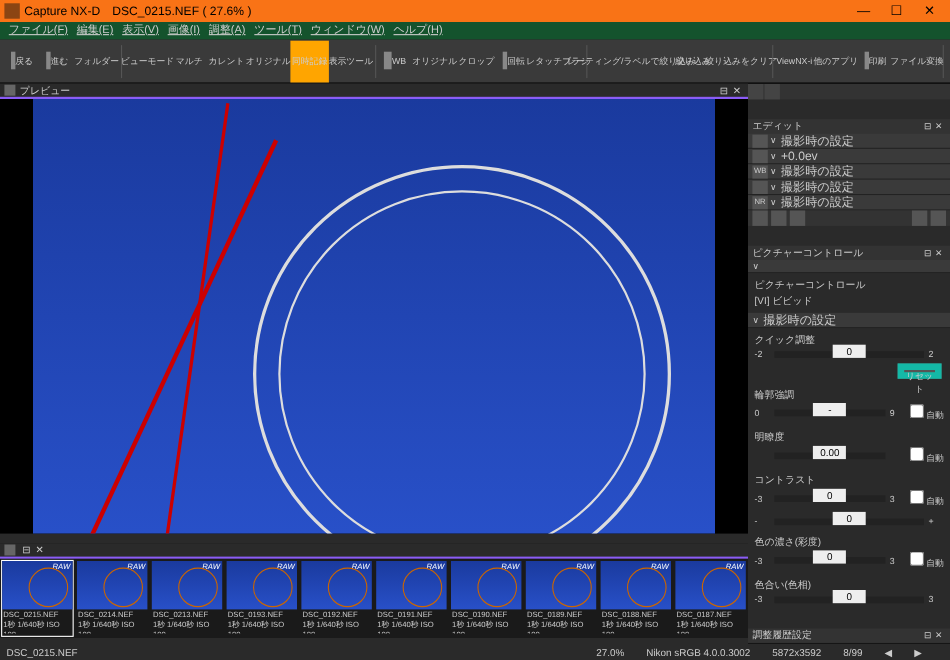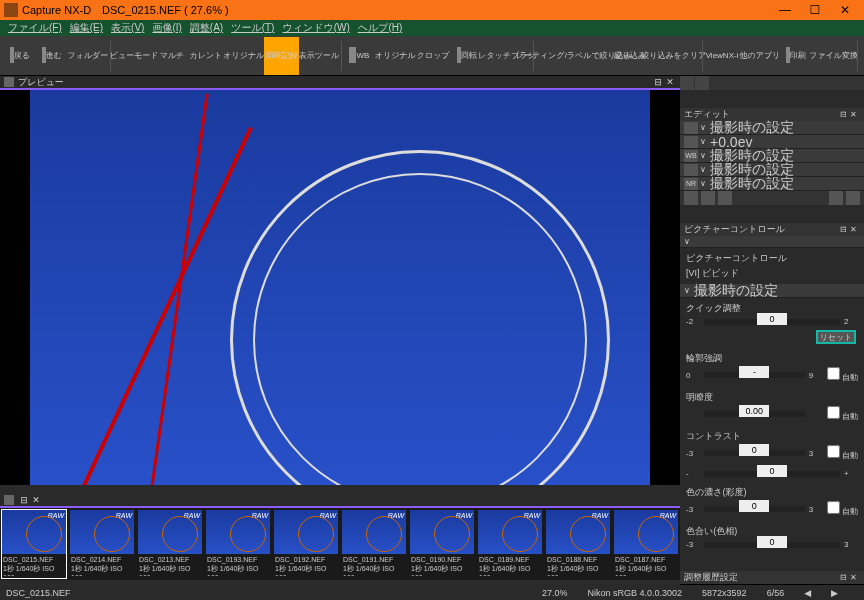--- a/index.html
+++ b/index.html
@@ -39,32 +39,32 @@
 .thumb-label { font-size: 7px; line-height: 9px; padding: 1px; height: 22px; overflow: hidden; }
 .right { width: 194px; background: #2a2a2a; display: flex; flex-direction: column; overflow-y: auto; }
 .r-tabs { height: 14px; background: #333; display: flex; }
 .r-tabs span { width: 14px; height: 14px; background: #444; margin-right: 1px; cursor: pointer; }
 .r-head { background: #333; height: 14px; display: flex; align-items: center; padding: 0 4px; font-size: 9px; margin-top: 18px; }
 .r-head .rh-label { flex: 1; }
 .r-head .rh-btn { width: 10px; cursor: pointer; font-size: 8px; }
 .r-row { display: flex; align-items: center; padding: 1px 4px; height: 14px; background: #3a3a3a; border-bottom: 1px solid #222; }
 .r-row .badge { width: 14px; height: 12px; background: #555; font-size: 7px; text-align: center; line-height: 12px; margin-right: 2px; }
 .r-row .chev { width: 10px; font-size: 8px; }
-.r-row .r-label { flex: 1; font-size: 14px; }
+.r-row .r-label { flex: 1; font-size: 11px; }
 .r-actions { height: 16px; background: #333; display: flex; align-items: center; padding: 0 4px; gap: 3px; }
 .r-actions span { width: 14px; height: 14px; background: #555; cursor: pointer; }
 .r-actions .spacer { flex: 1; background: none; }
 .r-section { padding: 2px 6px; }
 .r-section .sec-label { font-size: 9px; margin: 2px 0; }
 .slider-row { display: flex; align-items: center; gap: 4px; margin: 2px 0; }
 .slider-row .sv { width: 14px; font-size: 8px; }
 .slider-row .track { flex: 1; height: 6px; background: #222; position: relative; }
 .slider-row .val { width: 30px; height: 12px; background: #eee; color: #000; text-align: center; font-size: 9px; line-height: 12px; }
 .slider-row .chk { font-size: 8px; }
-.reset-btn { float: right; width: 40px; height: 14px; background: #555; border: 2px solid #14b8a6; font-size: 8px; text-align: center; line-height: 12px; cursor: pointer; margin: 2px; }
+.reset-btn { float: right; width: 40px; height: 14px; background: #555; border: 6px solid #14b8a6; font-size: 8px; text-align: center; line-height: 12px; cursor: pointer; margin: 2px; }
 .status { height: 16px; background: #2a2a2a; display: flex; align-items: center; padding: 0 6px; font-size: 9px; border-top: 1px solid #000; }
 .status span { margin-right: 20px; }
 .status .spacer { flex: 1; }
 </style>
 </head>
 <body>
 
 <div class="titlebar">
   <div class="icon"></div>
   <div class="title"><span>Capture NX-D</span>　<span>DSC_0215.NEF ( 27.6% )</span></div>
@@ -421,16 +421,16 @@
     <div class="r-section"><label class="chk"><input type="checkbox" style=""> <span>調整ステップの適用</span></label></div>
   </div>
 </div>
 
 <div class="status">
   <span>DSC_0215.NEF</span>
   <span class="spacer"></span>
   <span>27.0%</span>
   <span>Nikon sRGB 4.0.0.3002</span>
   <span>5872x3592</span>
-  <span>6/56</span>
+  <span>8/99</span>
   <span>◀</span>
   <span>▶</span>
 </div>
 
 </body></html>

